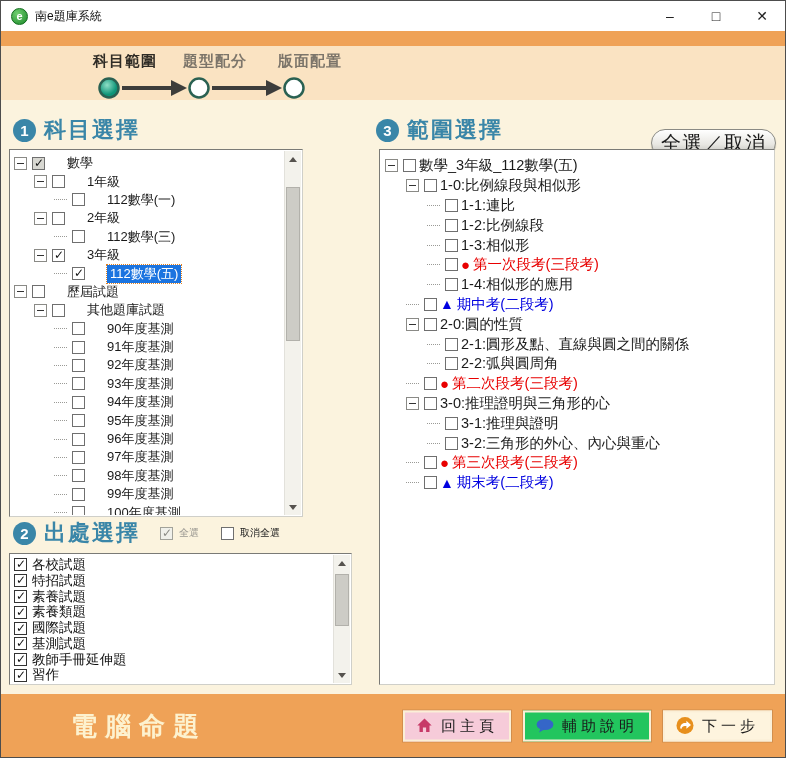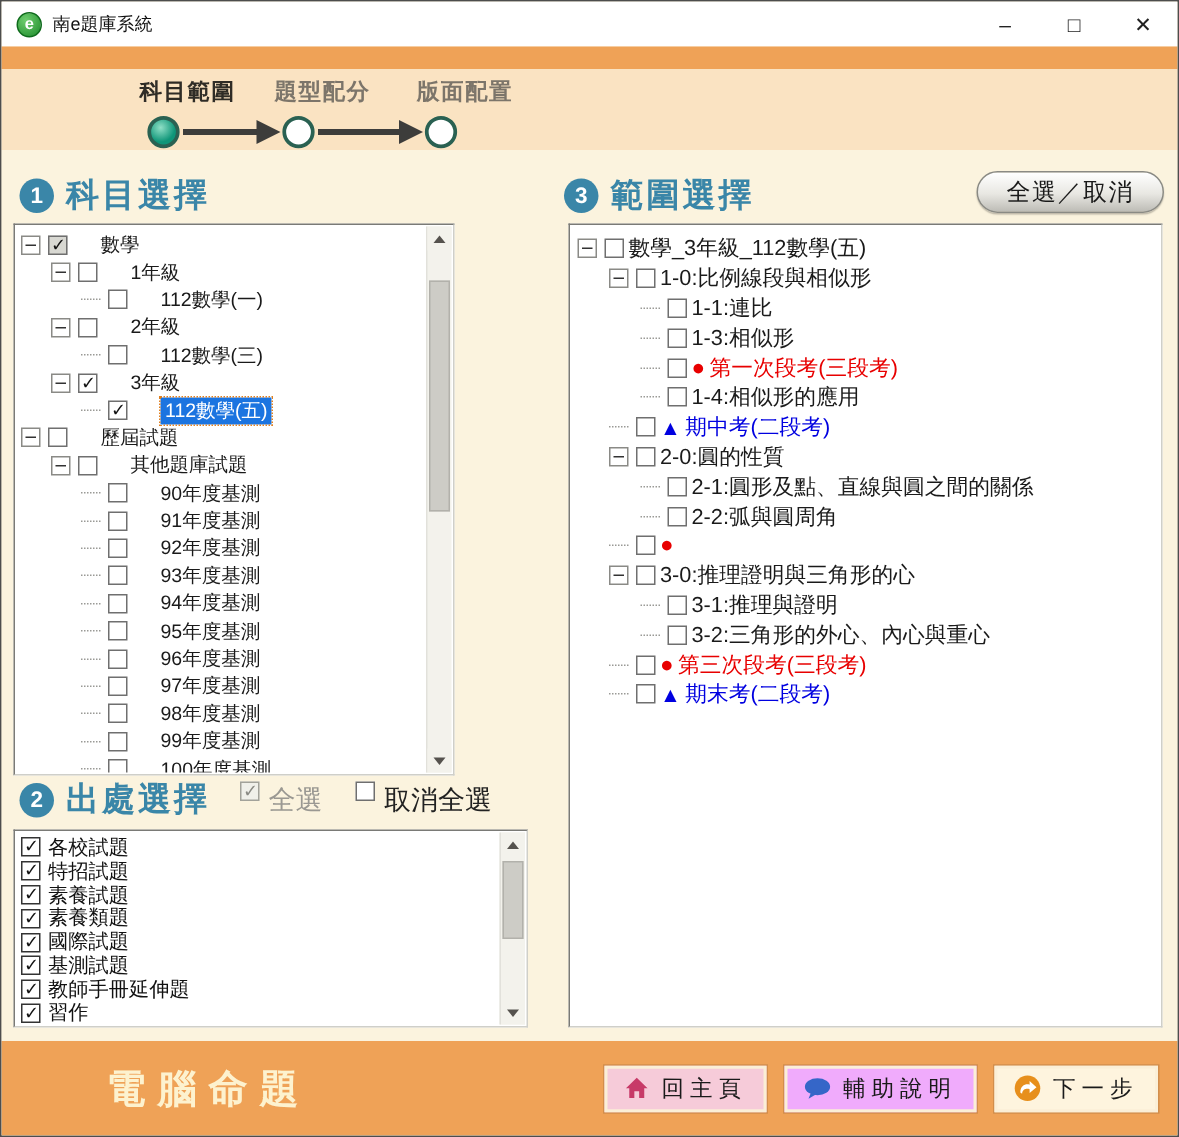--- a/index.html
+++ b/index.html
@@ -55,47 +55,47 @@
   .c-red{color:#E80000 !important;}
   .c-blue{color:#0000E0 !important;}
 
   
   #source-list{position:absolute;inset:1px 18px 1px 1px;padding:2px 0 0 3px;overflow:hidden;}
   .srow{display:flex;align-items:center;height:15.8px;font-size:13.5px;white-space:nowrap;}
   .srow .cb{width:13px;height:13px;border-color:#333;margin-right:5px;}
   .srow .slabel{color:#111;}
 
   
-  .hdr-check{display:flex;align-items:flex-start;gap:6px;font-size:18px;}
+  .hdr-check{display:flex;align-items:flex-end;gap:6px;font-size:10px;}
   .hdr-check .lab-disabled{color:#9A9892;}
   .hdr-check .lab-normal{color:#222;}
 
   
   .scrollbar{position:absolute;top:1px;bottom:1px;right:1px;width:17px;background:#F3F2EC;border-left:1px solid #E2E1DB;}
   .sb-btn{position:absolute;left:0;right:0;height:16px;display:flex;align-items:center;justify-content:center;background:#F3F2EC;}
   .sb-btn.up{top:0;}
   .sb-btn.down{bottom:0;}
   .tri-up{width:0;height:0;border-left:4px solid transparent;border-right:4px solid transparent;border-bottom:5px solid #55524E;}
   .tri-down{width:0;height:0;border-left:4px solid transparent;border-right:4px solid transparent;border-top:5px solid #55524E;}
   .sb-thumb{position:absolute;left:1px;width:14px;background:#CDCCC6;border:1px solid #B2B1AB;}
 
   
-  .pill-btn{position:absolute;left:650px;top:14px;width:125px;height:28px;border-radius:14px;
+  .pill-btn{position:absolute;left:650px;top:29px;width:125px;height:28px;border-radius:14px;
             background:linear-gradient(#FFFFFF,#E8E7E2 55%,#BDBCB6);border:1px solid #8A8A84;
-            font-size:16px;color:#1a1a1a;display:flex;align-items:center;justify-content:center;letter-spacing:1px;
+            font-size:20px;color:#1a1a1a;display:flex;align-items:center;justify-content:center;letter-spacing:1px;
             box-shadow:0 1px 1px rgba(0,0,0,0.25);cursor:default;}
 
   
   .footer{position:absolute;left:0;right:0;bottom:0;height:63px;background:#EFA257;}
   .brand{position:absolute;left:70px;top:50%;transform:translateY(-50%);font-size:26px;font-weight:bold;color:#FDF2CF;letter-spacing:8px;font-family:Liberation Serif, serif;}
   .footer-buttons{position:absolute;right:13px;top:50%;transform:translateY(-50%);display:flex;gap:12px;}
   .f-btn{display:flex;align-items:center;gap:8px;height:31px;padding:0 11px;border:2px solid #FBEFD7;
          font-size:15px;color:#1a1a1a;letter-spacing:4px;box-shadow:0 0 0 1px rgba(0,0,0,0.12);cursor:default;}
   .f-btn.home{background:#F6CBD9;}
-  .f-btn.help{background:#f0abfc;}
+  .f-btn.help{background:#22c55e;}
   .f-btn.next{background:#FEF4DE;}
   .f-btn svg{flex:none;}
 </style>
 </head>
 <body>
 
 <div class="window">
 
   <div class="titlebar">
     <div class="app-icon">e</div>
@@ -353,20 +353,26 @@
           <div class="trow">
             <span class="ind" style="width: 46px;"></span>
             <span class="stub"></span>
             <span class="cb unchecked"></span>
             <span class="tlabel">1-1:連比</span>
           </div>
           <div class="trow">
             <span class="ind" style="width: 46px;"></span>
             <span class="stub"></span>
             <span class="cb unchecked"></span>
+            <span class="tlabel">1-2:比例線段</span>
+          </div>
+          <div class="trow">
+            <span class="ind" style="width: 46px;"></span>
+            <span class="stub"></span>
+            <span class="cb unchecked"></span>
             <span class="tlabel">1-3:相似形</span>
           </div>
           <div class="trow">
             <span class="ind" style="width: 46px;"></span>
             <span class="stub"></span>
             <span class="cb unchecked"></span>
             <span class="marker red-dot">●</span>
             <span class="tlabel c-red">第一次段考(三段考)</span>
           </div>
           <div class="trow">
@@ -398,20 +404,21 @@
             <span class="ind" style="width: 46px;"></span>
             <span class="stub"></span>
             <span class="cb unchecked"></span>
             <span class="tlabel">2-2:弧與圓周角</span>
           </div>
           <div class="trow">
             <span class="ind" style="width: 25px;"></span>
             <span class="stub"></span>
             <span class="cb unchecked"></span>
             <span class="marker red-dot">●</span>
+            <span class="tlabel c-red">第二次段考(三段考)</span>
           </div>
           <div class="trow">
             <span class="ind" style="width: 25px;"></span>
             <span class="expander"></span>
             <span class="cb unchecked"></span>
             <span class="tlabel">3-0:推理證明與三角形的心</span>
           </div>
           <div class="trow">
             <span class="ind" style="width: 46px;"></span>
             <span class="stub"></span>

